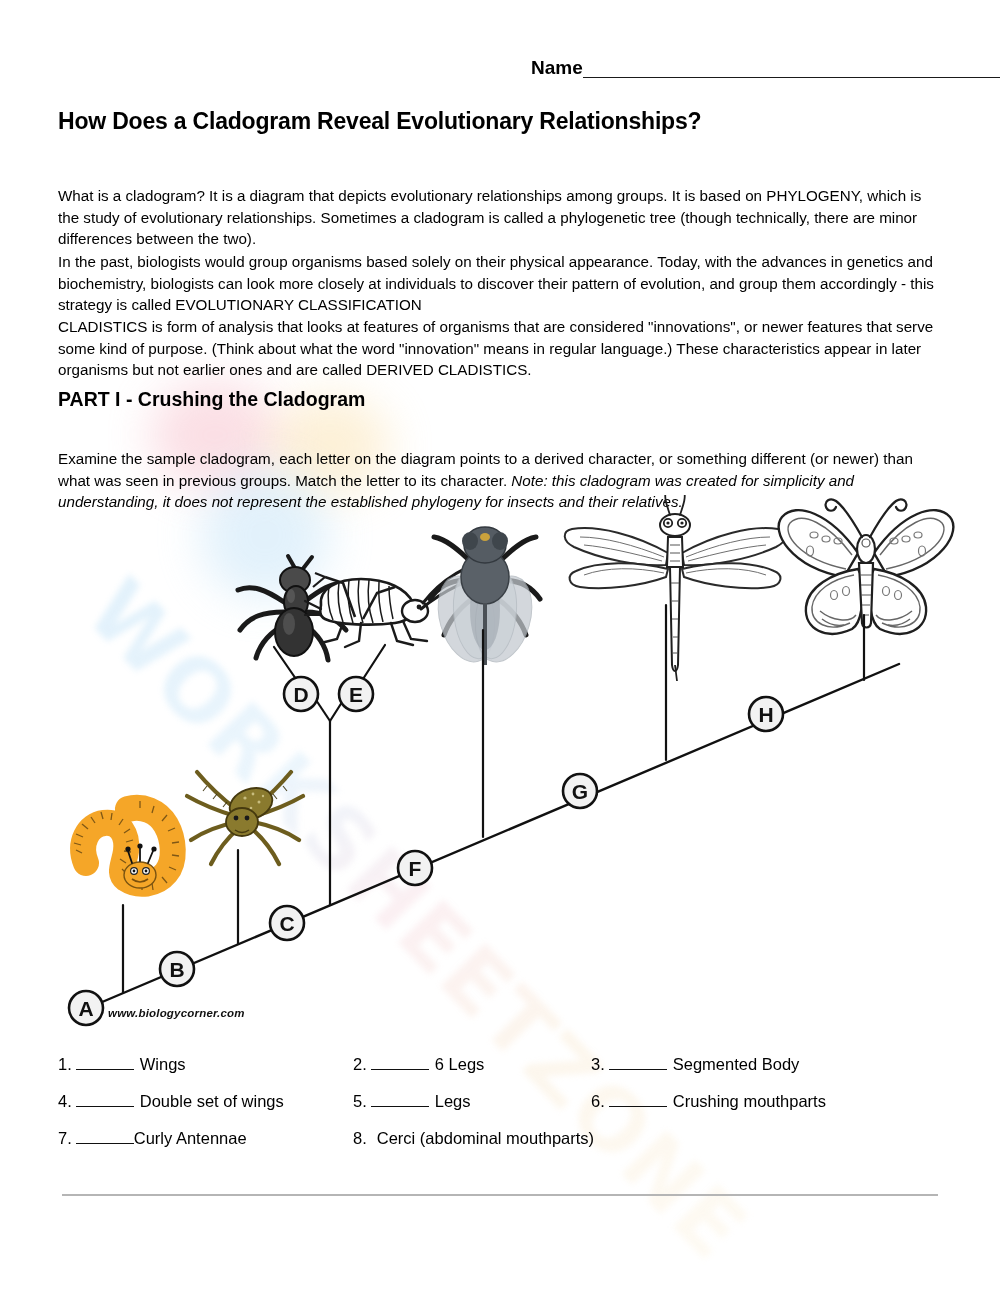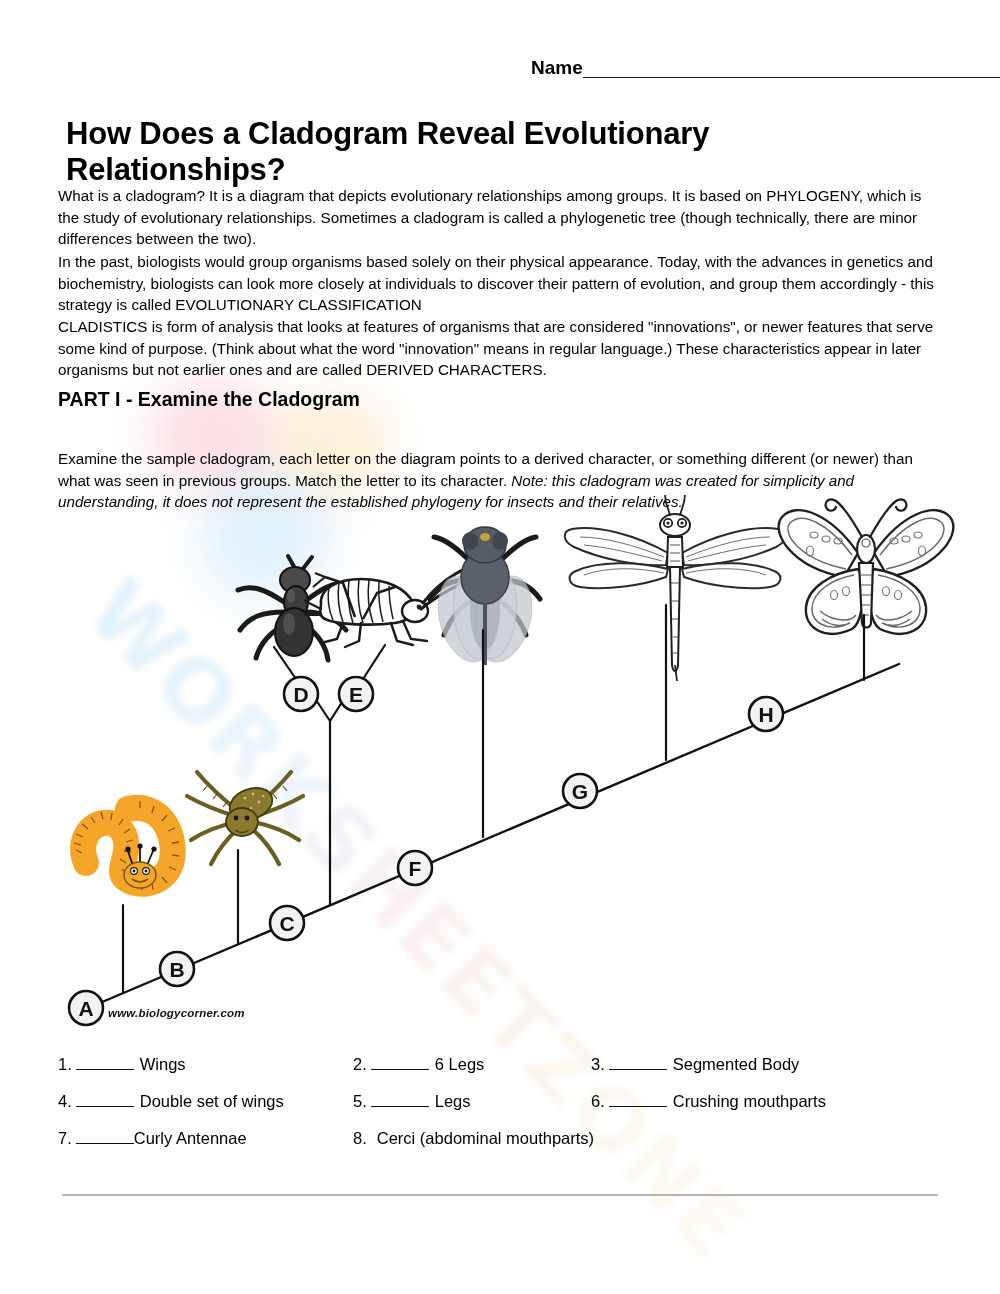--- a/index.html
+++ b/index.html
@@ -75,23 +75,23 @@
 
   
   .sheet {
     position: absolute;
     left: 58px;
     top: 0;
     width: 884px;
     z-index: 2;
   }
   h1.title {
-    font-size: 31px;
+    font-size: 23px;
     font-weight: 700;
-    margin: 8px;
+    margin: 0;
     position: absolute;
     top: 108px;
     left: 0;
     letter-spacing: -.2px;
   }
   .para {
     position: absolute;
     left: 0;
     font-size: 15.2px;
     line-height: 21.5px;
@@ -196,23 +196,23 @@
 </div>
 
 <div class="sheet">
 
   <h1 class="title">How Does a Cladogram Reveal Evolutionary Relationships?</h1>
 
   <p class="para" id="p1"><span>What is a cladogram? It is a diagram that depicts evolutionary relationships among groups. It is based on </span><b>PHYLOGENY</b><span>, which is the study of evolutionary relationships. Sometimes a cladogram is called a phylogenetic tree (though technically, there are minor differences between the two).</span></p>
 
   <p class="para" id="p2"><span>In the past, biologists would group organisms based solely on their physical appearance. Today, with the advances in genetics and biochemistry, biologists can look more closely at individuals to discover their pattern of evolution, and group them accordingly - this strategy is called </span><b>EVOLUTIONARY CLASSIFICATION</b></p>
 
-  <p class="para" id="p3"><b>CLADISTICS</b><span> is form of analysis that looks at features of organisms that are considered "innovations", or newer features that serve some kind of purpose. (Think about what the word "innovation" means in regular language.) These characteristics appear in later organisms but not earlier ones and are called </span><b>DERIVED CHARACTERS</b><span>.</span></p>
-
-  <h2 class="part">PART I - Examine the Cladogram</h2>
+  <p class="para" id="p3"><b>CLADISTICS</b><span> is form of analysis that looks at features of organisms that are considered "innovations", or newer features that serve some kind of purpose. (Think about what the word "innovation" means in regular language.) These characteristics appear in later organisms but not earlier ones and are called </span><b>DERIVED CLADISTICS</b><span>.</span></p>
+
+  <h2 class="part">PART I - Crushing the Cladogram</h2>
 
   <p class="para" id="p4"><span>Examine the sample cladogram, each letter on the diagram points to a derived character, or something different (or newer) than what was seen in previous groups. Match the letter to its character. </span><span class="ital">Note: this cladogram was created for simplicity and understanding, it does not represent the established phylogeny for insects and their relatives.</span></p>
 
 </div>
 
 <div class="clado">
   <svg width="900" height="545" viewBox="0 0 900 545" xmlns="http://www.w3.org/2000/svg">
 
     <g transform="translate(20,300)">
       <path d="M8,68 C0,48 10,30 26,28 C42,26 50,40 48,56 C46,70 40,78 48,84

